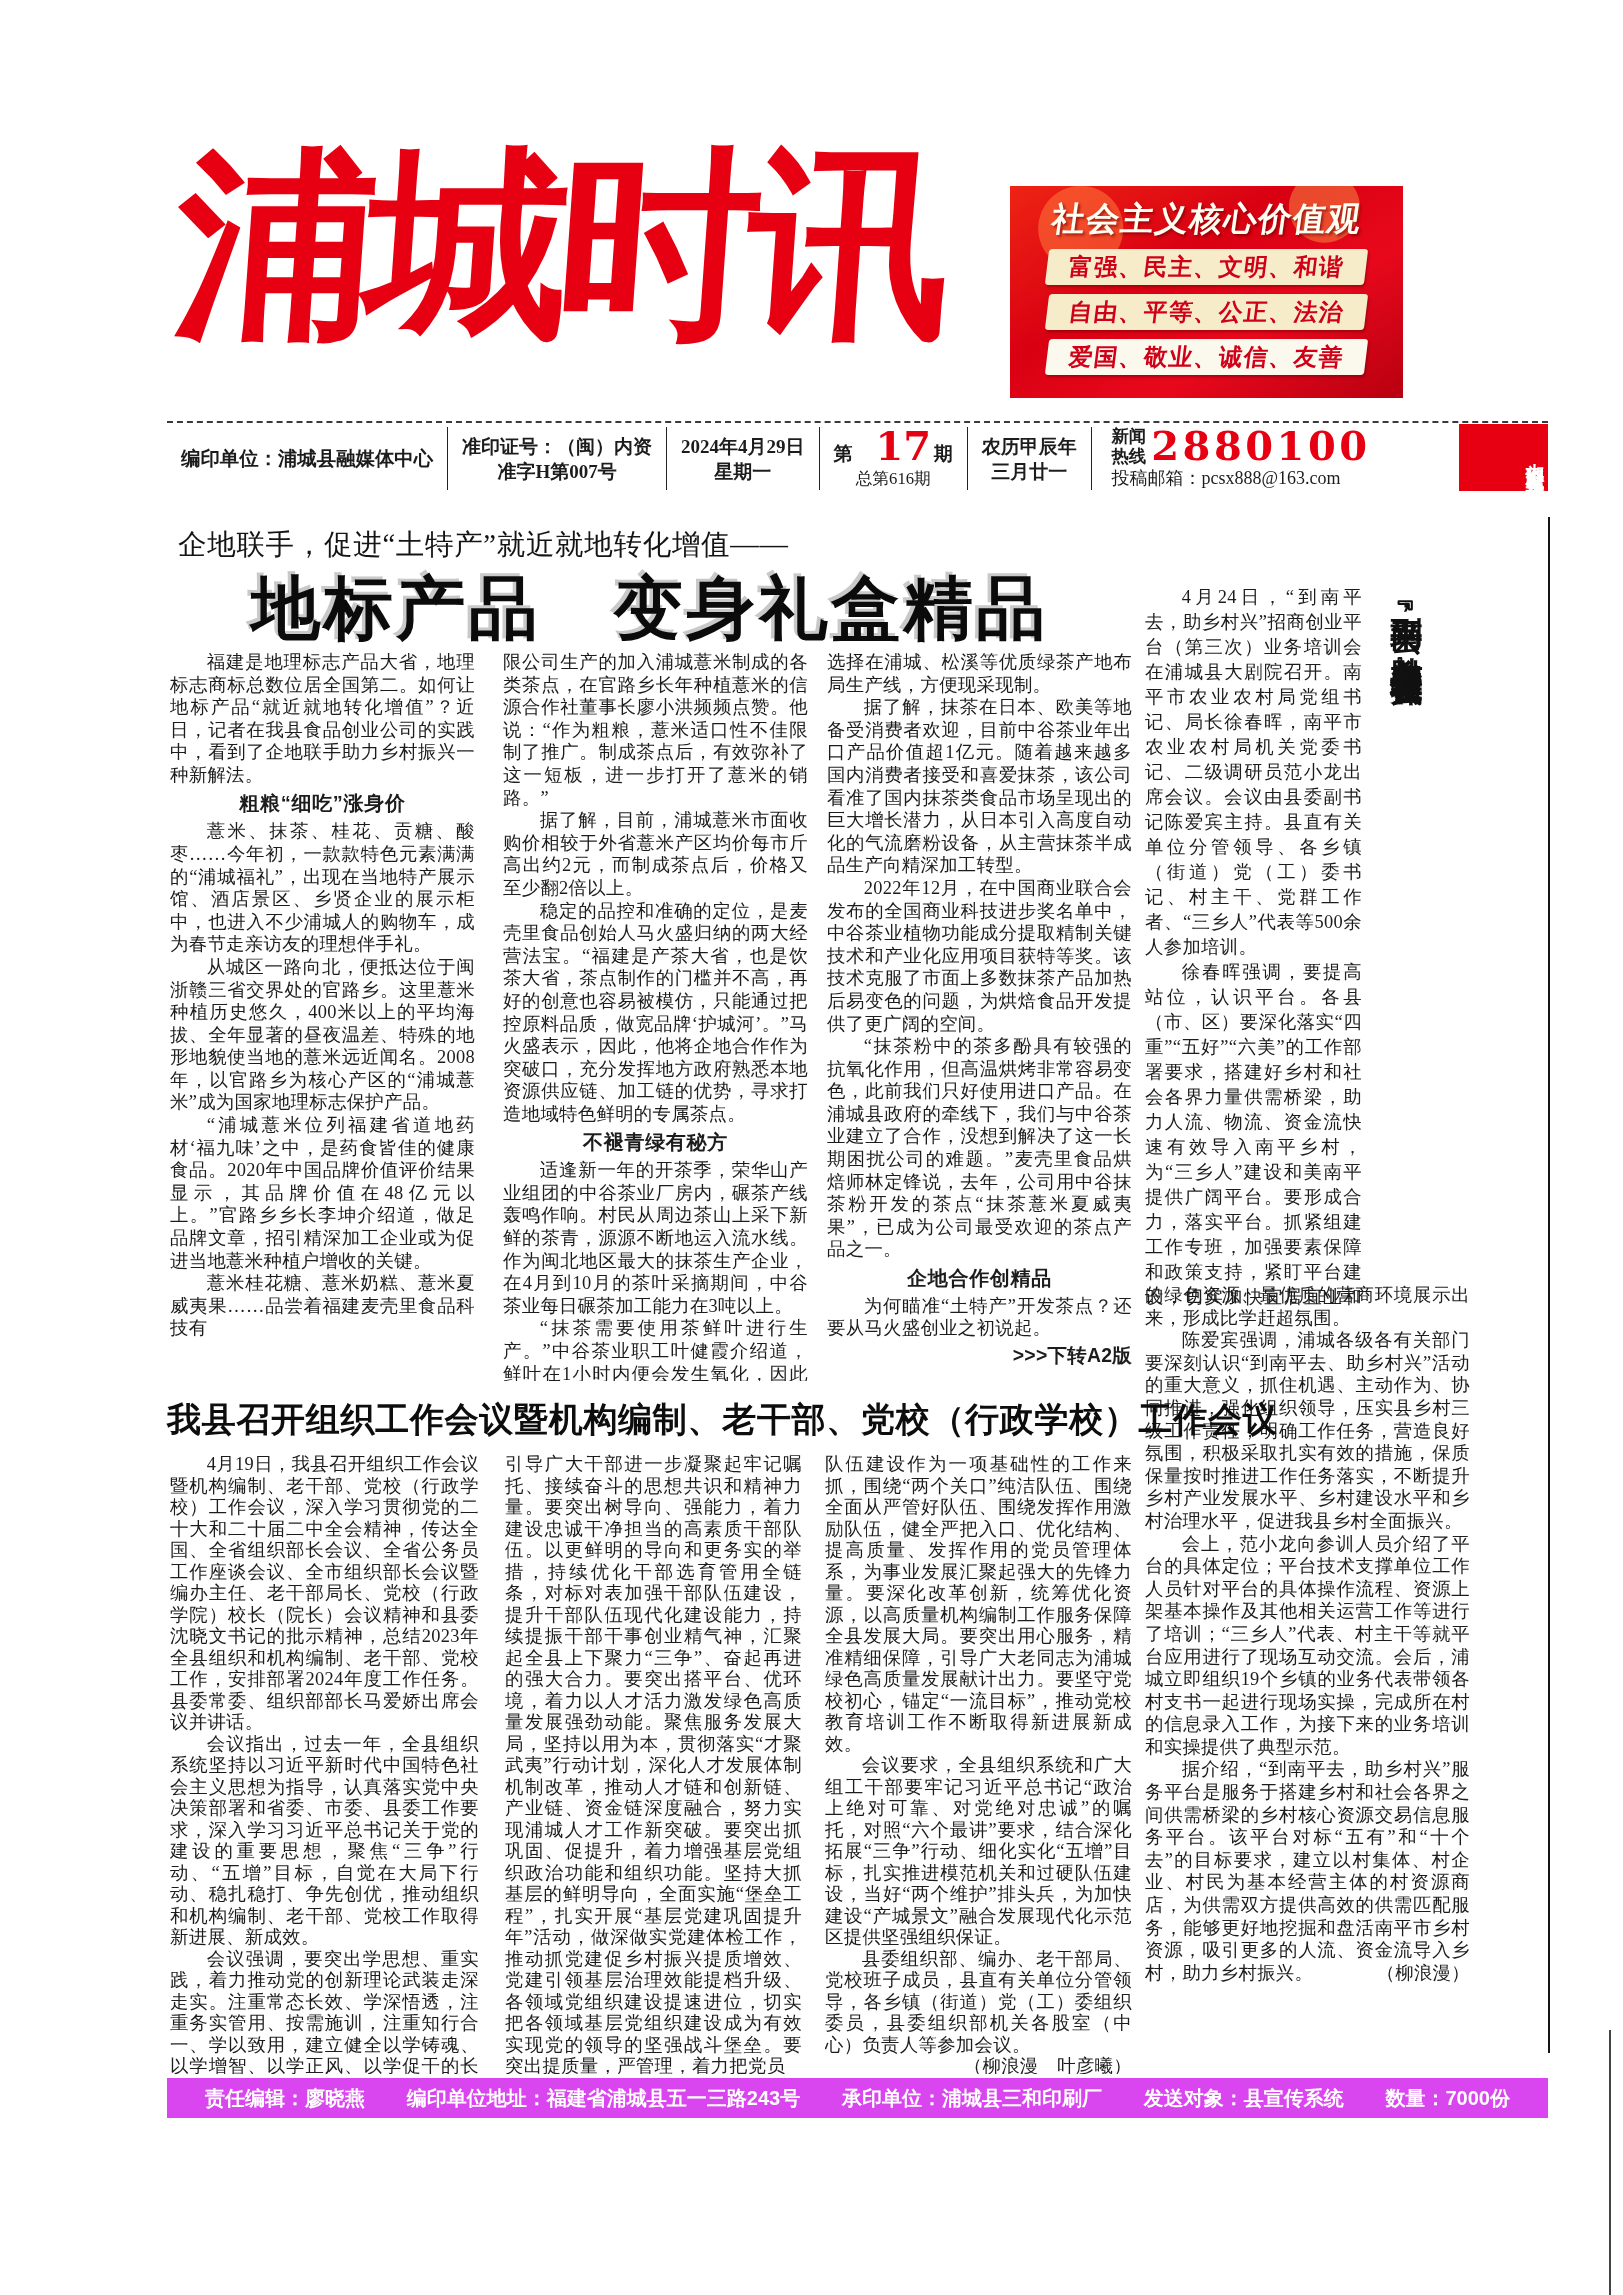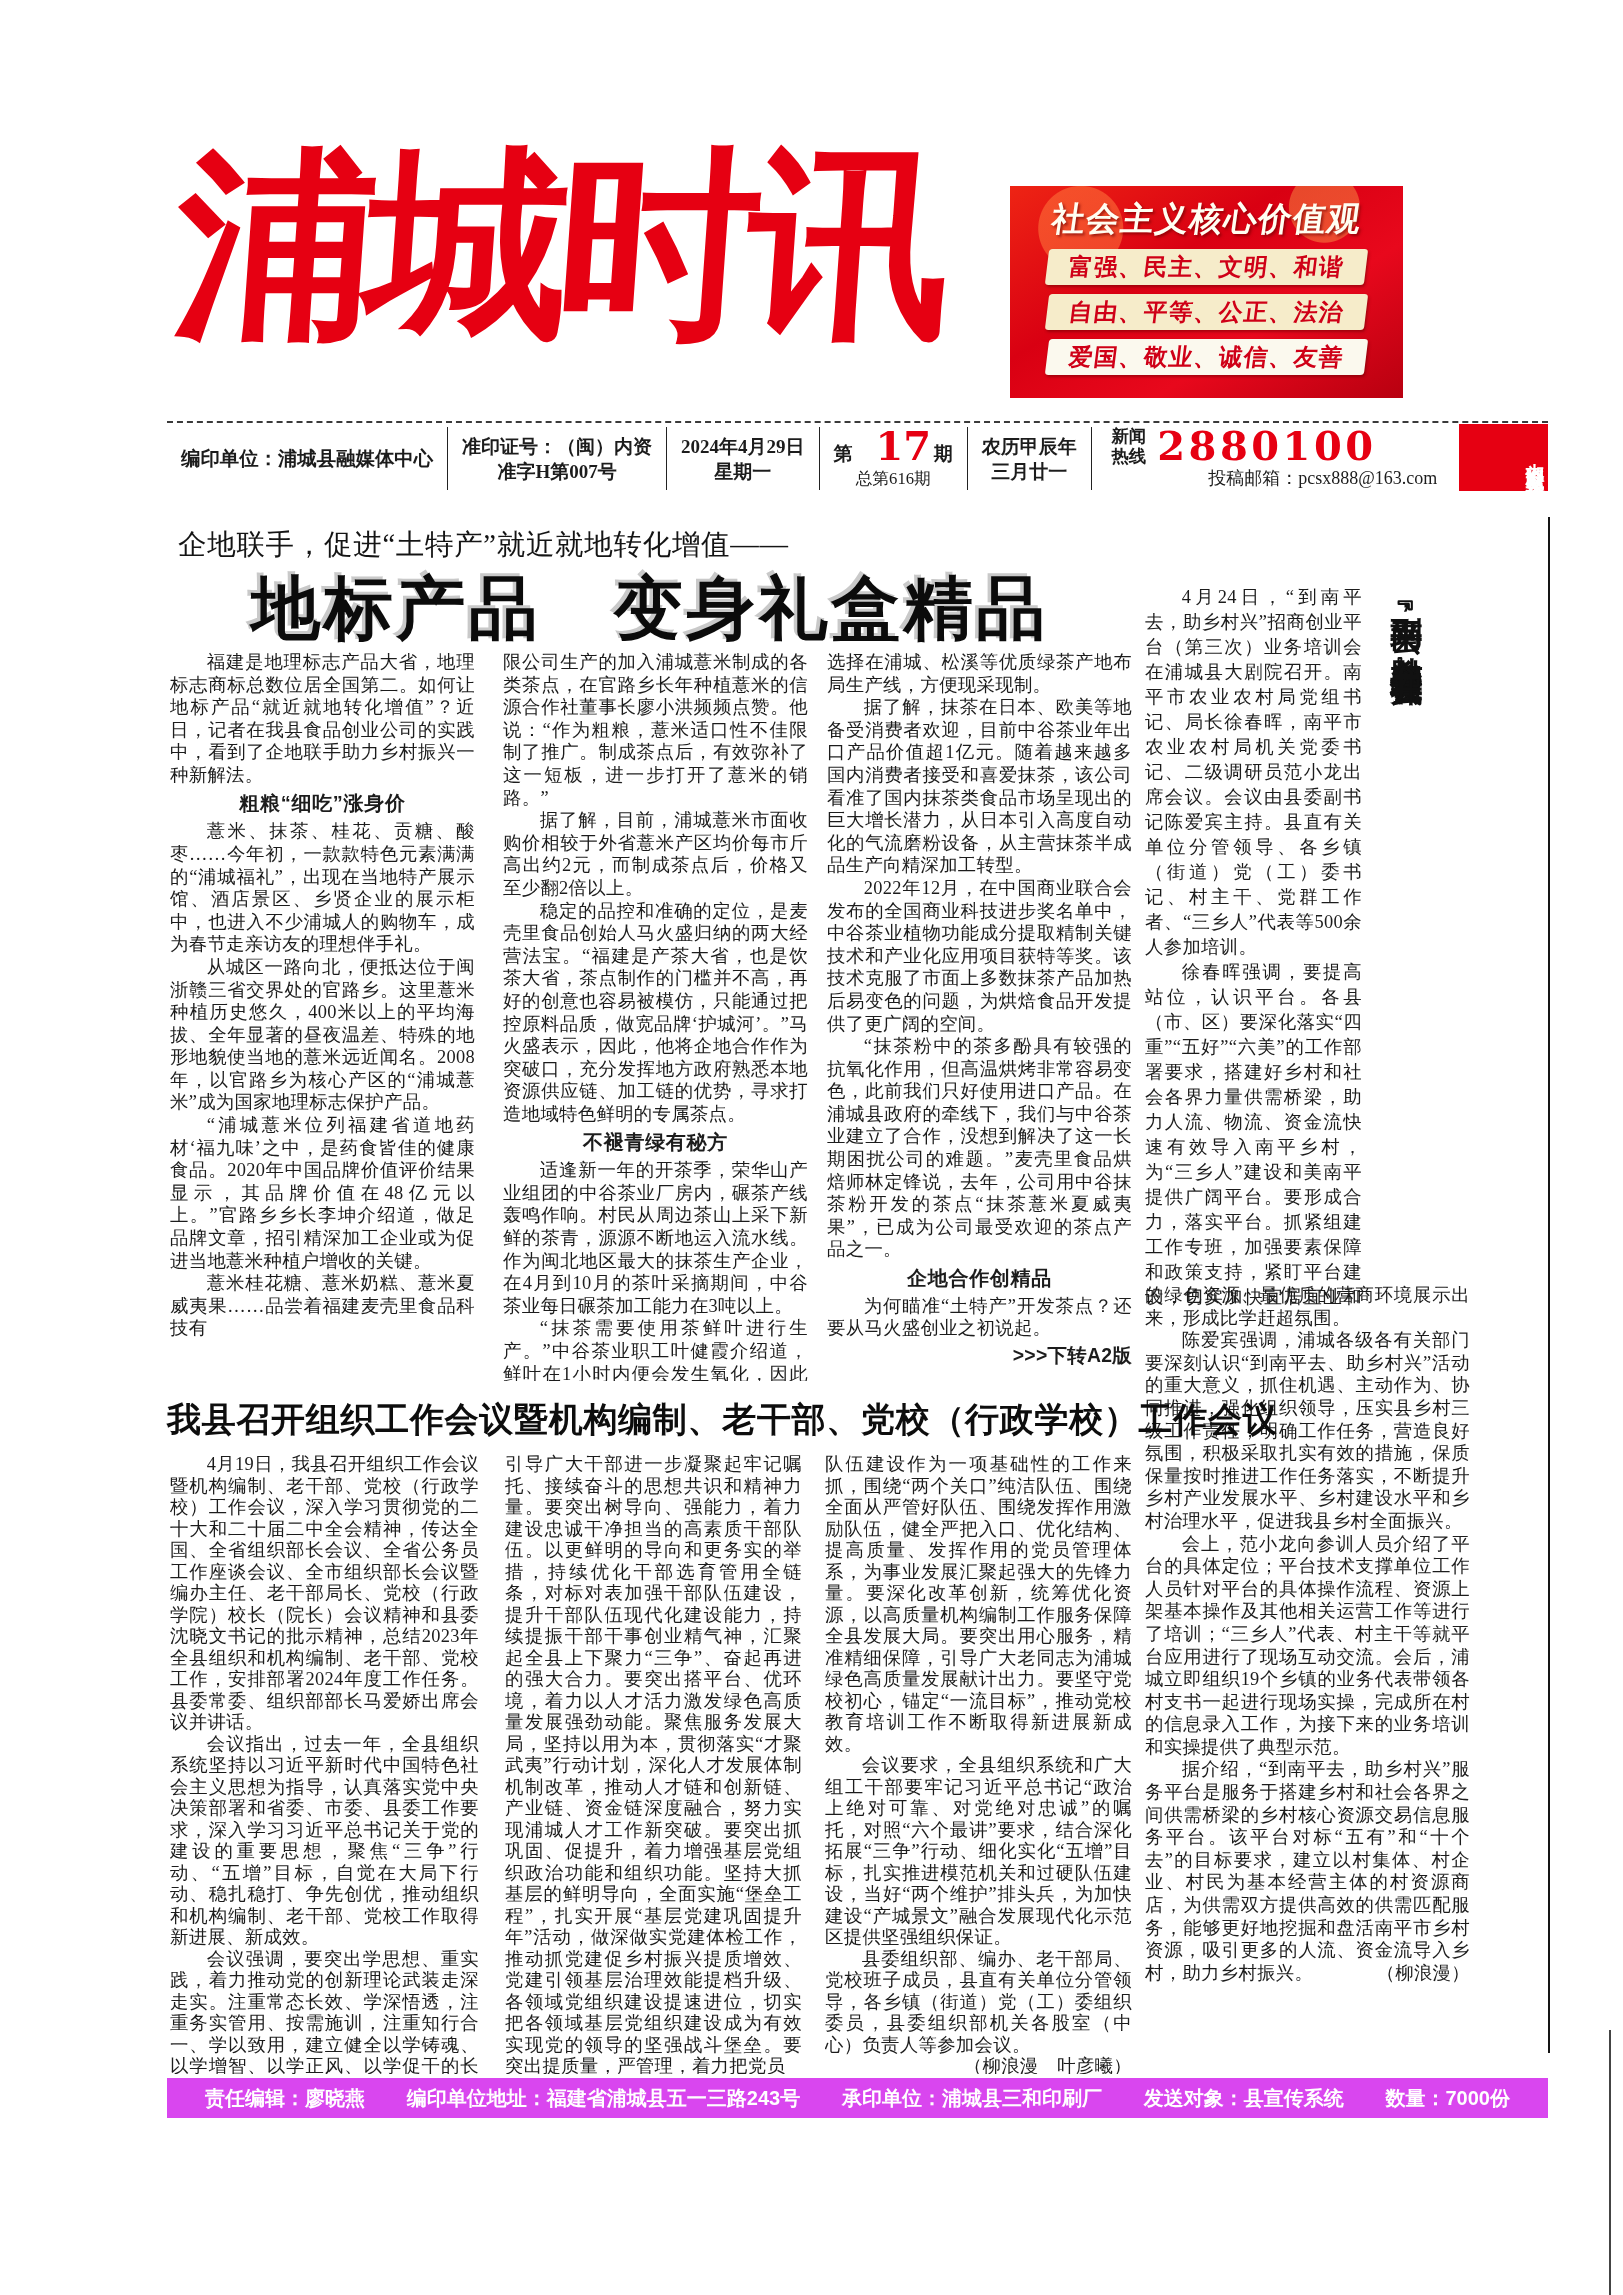--- a/index.html
+++ b/index.html
@@ -30,25 +30,25 @@
   .infobar{position:absolute;left:167px;top:421px;width:1381px;border-top:2.8px dashed #3a3a3a;
     display:flex;align-items:stretch;height:69px;box-sizing:border-box;padding-top:4.2px;}
   .info-cell{display:flex;flex-direction:column;justify-content:center;text-align:center;
     padding:0 14px;border-left:1.4px solid #222;font-size:19px;line-height:25px;font-weight:bold;}
   .info-cell:first-child{border-left:none;}
   .cell-publisher{justify-content:center;font-size:19.4px;white-space:nowrap;}
   .issue-row{display:flex;align-items:baseline;justify-content:center;gap:2.8px;}
   .issue-no{font-family:"DejaVu Serif",serif;font-size:40px;font-weight:bold;color:#e60012;line-height:1;margin-left:20px;}
   .issue-total{font-size:16.7px;font-weight:normal;}
   .hotline-cell{flex:1;}
-  .hotline-top{display:flex;align-items:flex-start;justify-content:flex-start;gap:11px;padding-left:5.6px;}
+  .hotline-top{display:flex;align-items:flex-start;justify-content:flex-start;gap:5px;padding-left:5.6px;}
   .hotline-label{font-size:17.4px;line-height:20px;font-weight:bold;text-align:left;}
   .hotline-number{font-family:"DejaVu Serif",serif;font-size:40px;font-weight:bold;color:#e60012;
     letter-spacing:3.5px;line-height:1;}
-  .email{font-size:18px;font-weight:normal;text-align:center;padding-left:5.6px;white-space:nowrap;}
+  .email{font-size:18px;font-weight:normal;text-align:left;padding-left:5.6px;white-space:nowrap;}
   .internal-badge{position:absolute;left:1459px;top:424px;width:89px;height:67px;background:#e60012;
     display:flex;justify-content:center;gap:7px;writing-mode:vertical-rl;color:#fff;
     font-family:"Liberation Sans",sans-serif;font-weight:bold;font-size:19px;letter-spacing:2.1px;
     padding-top:2.8px;box-sizing:border-box;}
 
   
   .col{position:absolute;text-align:justify;font-size:18.4px;line-height:22.6px;overflow:hidden;
     letter-spacing:0.3px;}
   .col p{margin:0;text-indent:2em;}
   .col p.cont{text-indent:0;}

